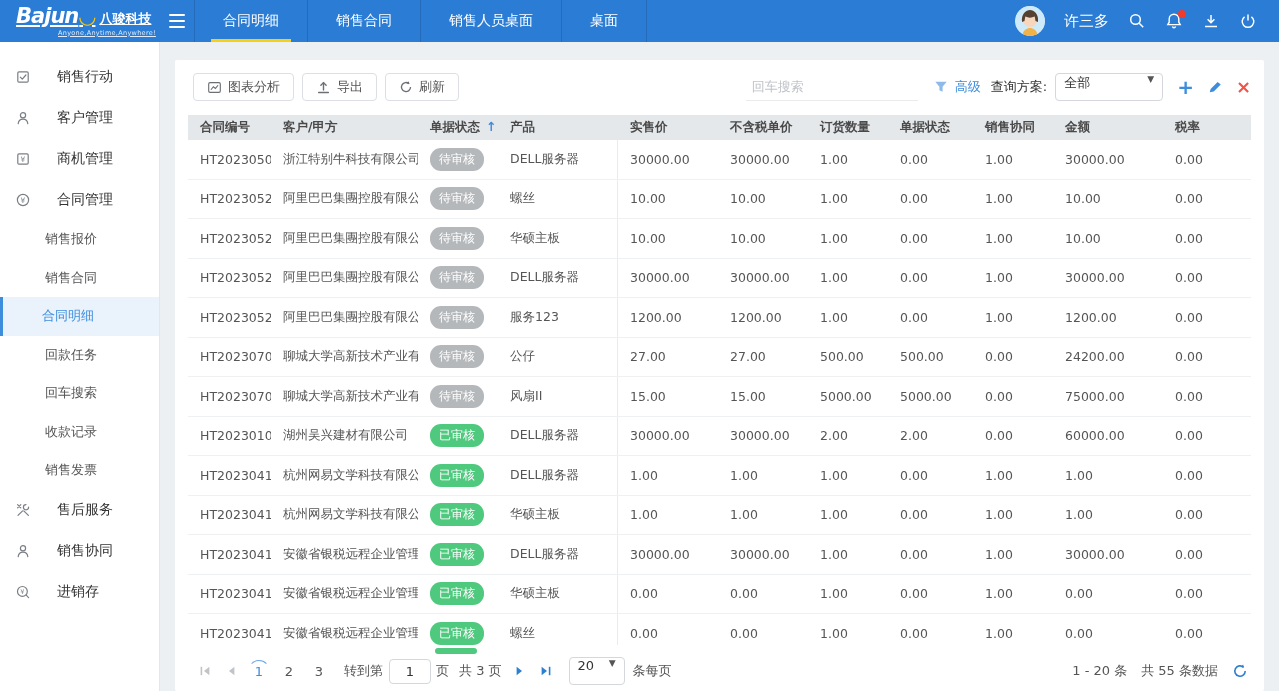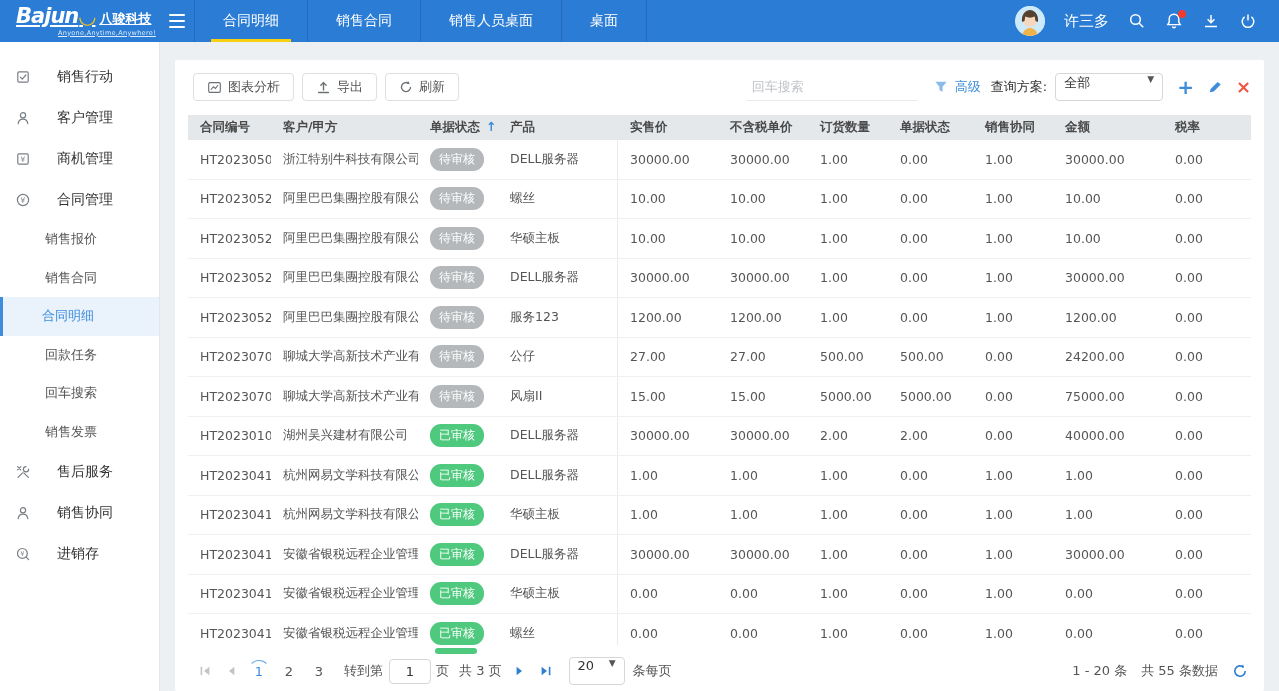--- a/index.html
+++ b/index.html
@@ -180,20 +180,21 @@
             <text x="8" y="10.8" font-size="7.5" text-anchor="middle" fill="#7a7f85" stroke="none">¥</text>
           </svg>
         </span>
         <span>合同管理</span>
       </div>
       <div class="side-sub">销售报价</div>
       <div class="side-sub">销售合同</div>
       <div class="side-sub active">合同明细</div>
       <div class="side-sub">回款任务</div>
       <div class="side-sub">回车搜索</div>
+      <div class="side-sub">收款记录</div>
       <div class="side-sub">销售发票</div>
       <div class="side-item">
         <span>
           <svg width="16" height="16" viewBox="0 0 16 16" fill="none" stroke="#7a7f85" stroke-width="1.2" stroke-linecap="round" stroke-linejoin="round">
             <path d="M3 13.4l4.6-4.6"></path>
             <path d="M13.4 13.4L8.8 8.8"></path>
             <path d="M2.6 2.6l3.2 3.2M5.8 2.6L2.6 5.8"></path>
             <path d="M11 2.6a2.6 2.6 0 1 0 2.6 2.6"></path>
           </svg>
         </span>
@@ -390,21 +391,21 @@
             <div class="tr">
               <div class="td" style="width: 83px;">HT2023010303</div>
               <div class="td" style="width: 147px;">湖州吴兴建材有限公司</div>
               <div class="td" style="width: 80px;"><span class="badge" style="background: rgb(78, 201, 125);">已审核</span></div>
               <div class="td divider" style="width: 120px;">DELL服务器</div>
               <div class="td" style="width: 100px;">30000.00</div>
               <div class="td" style="width: 90px;">30000.00</div>
               <div class="td" style="width: 80px;">2.00</div>
               <div class="td" style="width: 85px;">2.00</div>
               <div class="td" style="width: 80px;">0.00</div>
-              <div class="td" style="width: 110px;">40000.00</div>
+              <div class="td" style="width: 110px;">60000.00</div>
               <div class="td" style="width: 88px;">0.00</div>
             </div>
             <div class="tr">
               <div class="td" style="width: 83px;">HT2023041301</div>
               <div class="td" style="width: 147px;">杭州网易文学科技有限公司</div>
               <div class="td" style="width: 80px;"><span class="badge" style="background: rgb(78, 201, 125);">已审核</span></div>
               <div class="td divider" style="width: 120px;">DELL服务器</div>
               <div class="td" style="width: 100px;">1.00</div>
               <div class="td" style="width: 90px;">1.00</div>
               <div class="td" style="width: 80px;">1.00</div>

